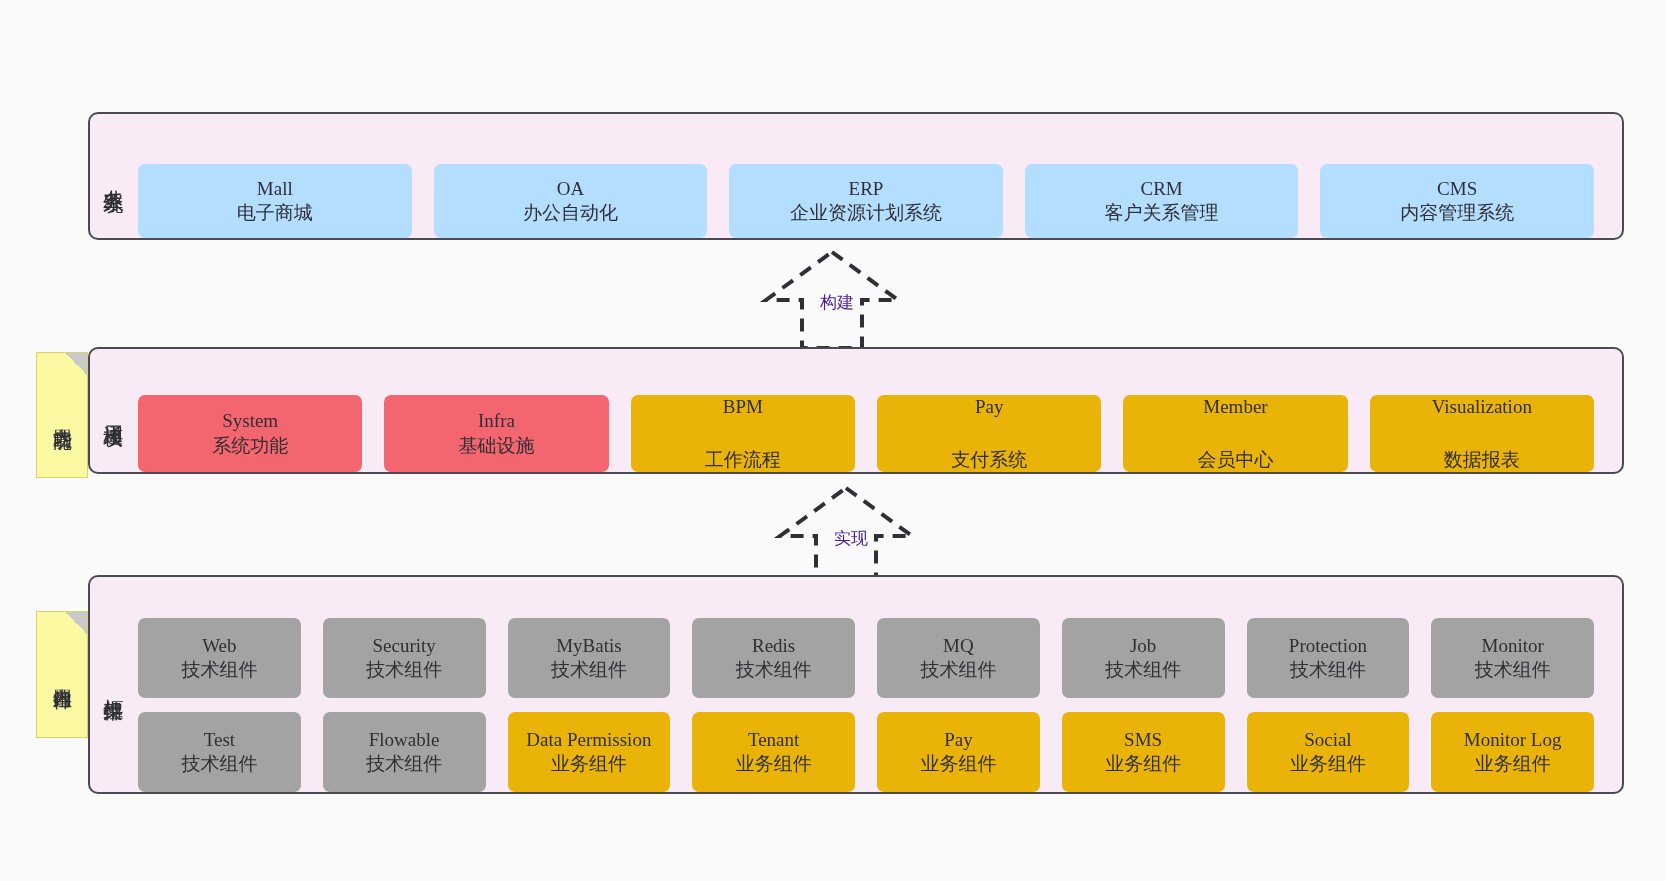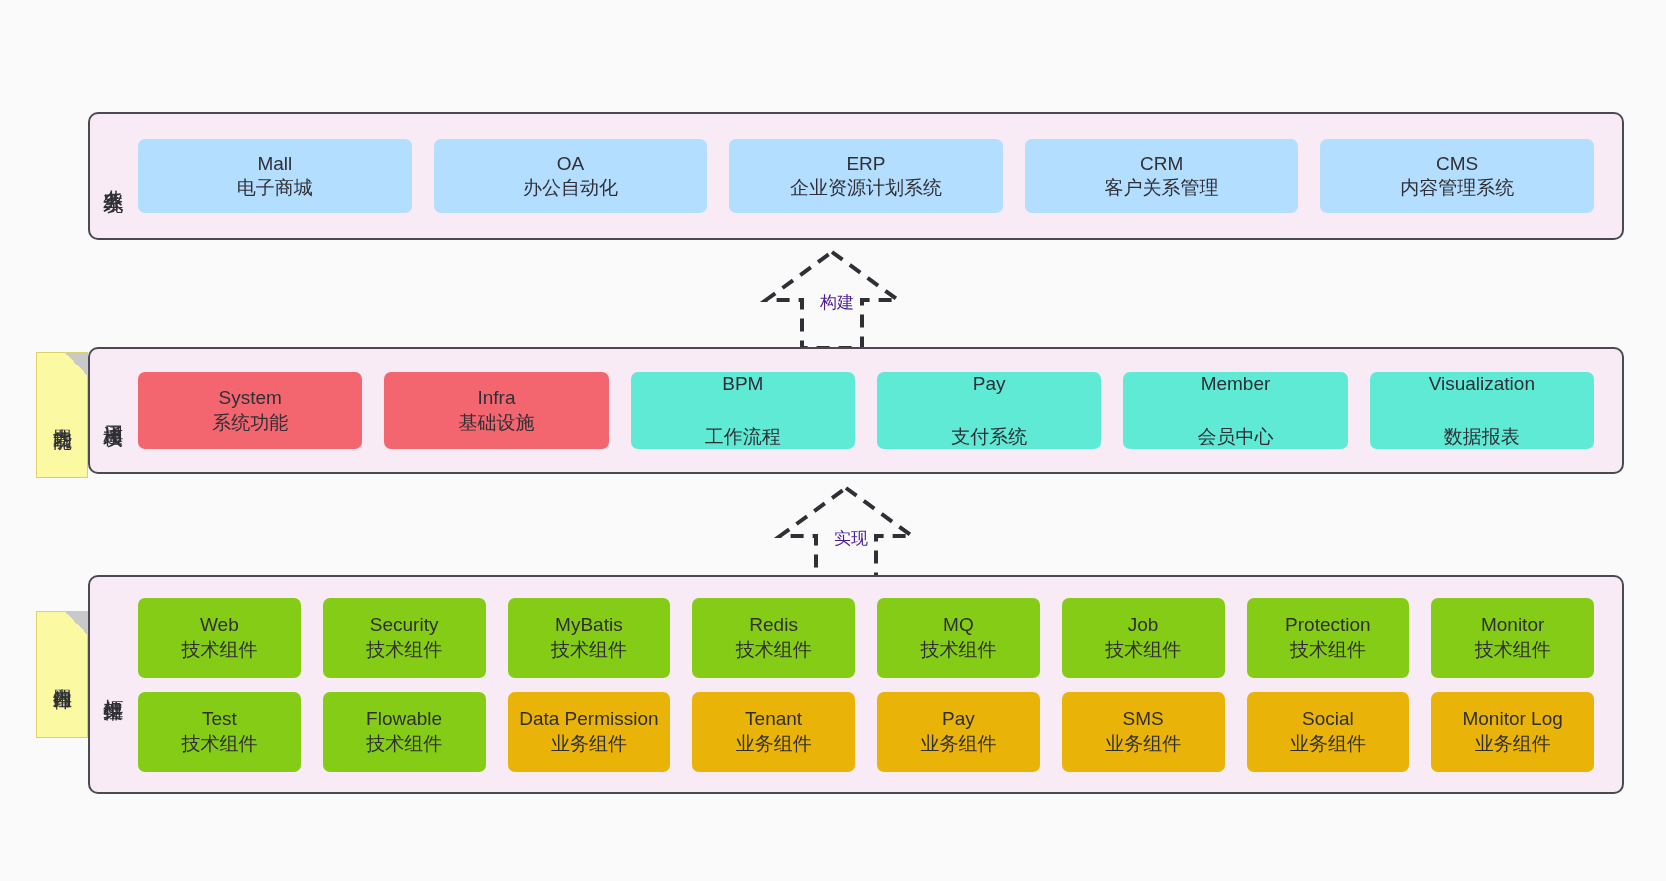--- a/index.html
+++ b/index.html
@@ -37,23 +37,24 @@
     color: #2f2f35;
     writing-mode: vertical-rl;
     text-orientation: upright;
     letter-spacing: 1px;
     user-select: none;
   }
   .layer-body {
     flex: 1 1 auto;
     display: flex;
     flex-direction: column;
-    justify-content: center;
+    justify-content: flex-end;
     padding: 0 28px 0 2px;
     gap: 14px;
+    font-family: Liberation Serif, serif;
   }
   .row {
     display: flex;
     gap: 22px;
     align-items: stretch;
   }
   .cell {
     flex: 1 1 0;
     border-radius: 7px;
     display: flex;
@@ -67,22 +68,22 @@
     box-sizing: border-box;
     padding: 4px 6px;
     min-width: 0;
   }
   .cell .nm { display:block; }
   .cell .sub { display:block; }
 
   
   .c-blue       { background: #b4deff; }
   .c-red        { background: #f4666f; }
-  .c-pink       { background: #5eead4; gap: 28px; }
-  .c-green      { background: #84cc16; }
+  .c-pink       { background: #eab308; gap: 28px; }
+  .c-green      { background: #a3a3a3; }
   .c-greenlight { background: #eab308; }
 
   
   #layer-business { left: 88px; top: 112px; width: 1536px; height: 128px; }
   #layer-business .cell { height: 74px; }
 
   
   #layer-common { left: 88px; top: 347px; width: 1536px; height: 127px; }
   #layer-common .cell { height: 77px; }
 

